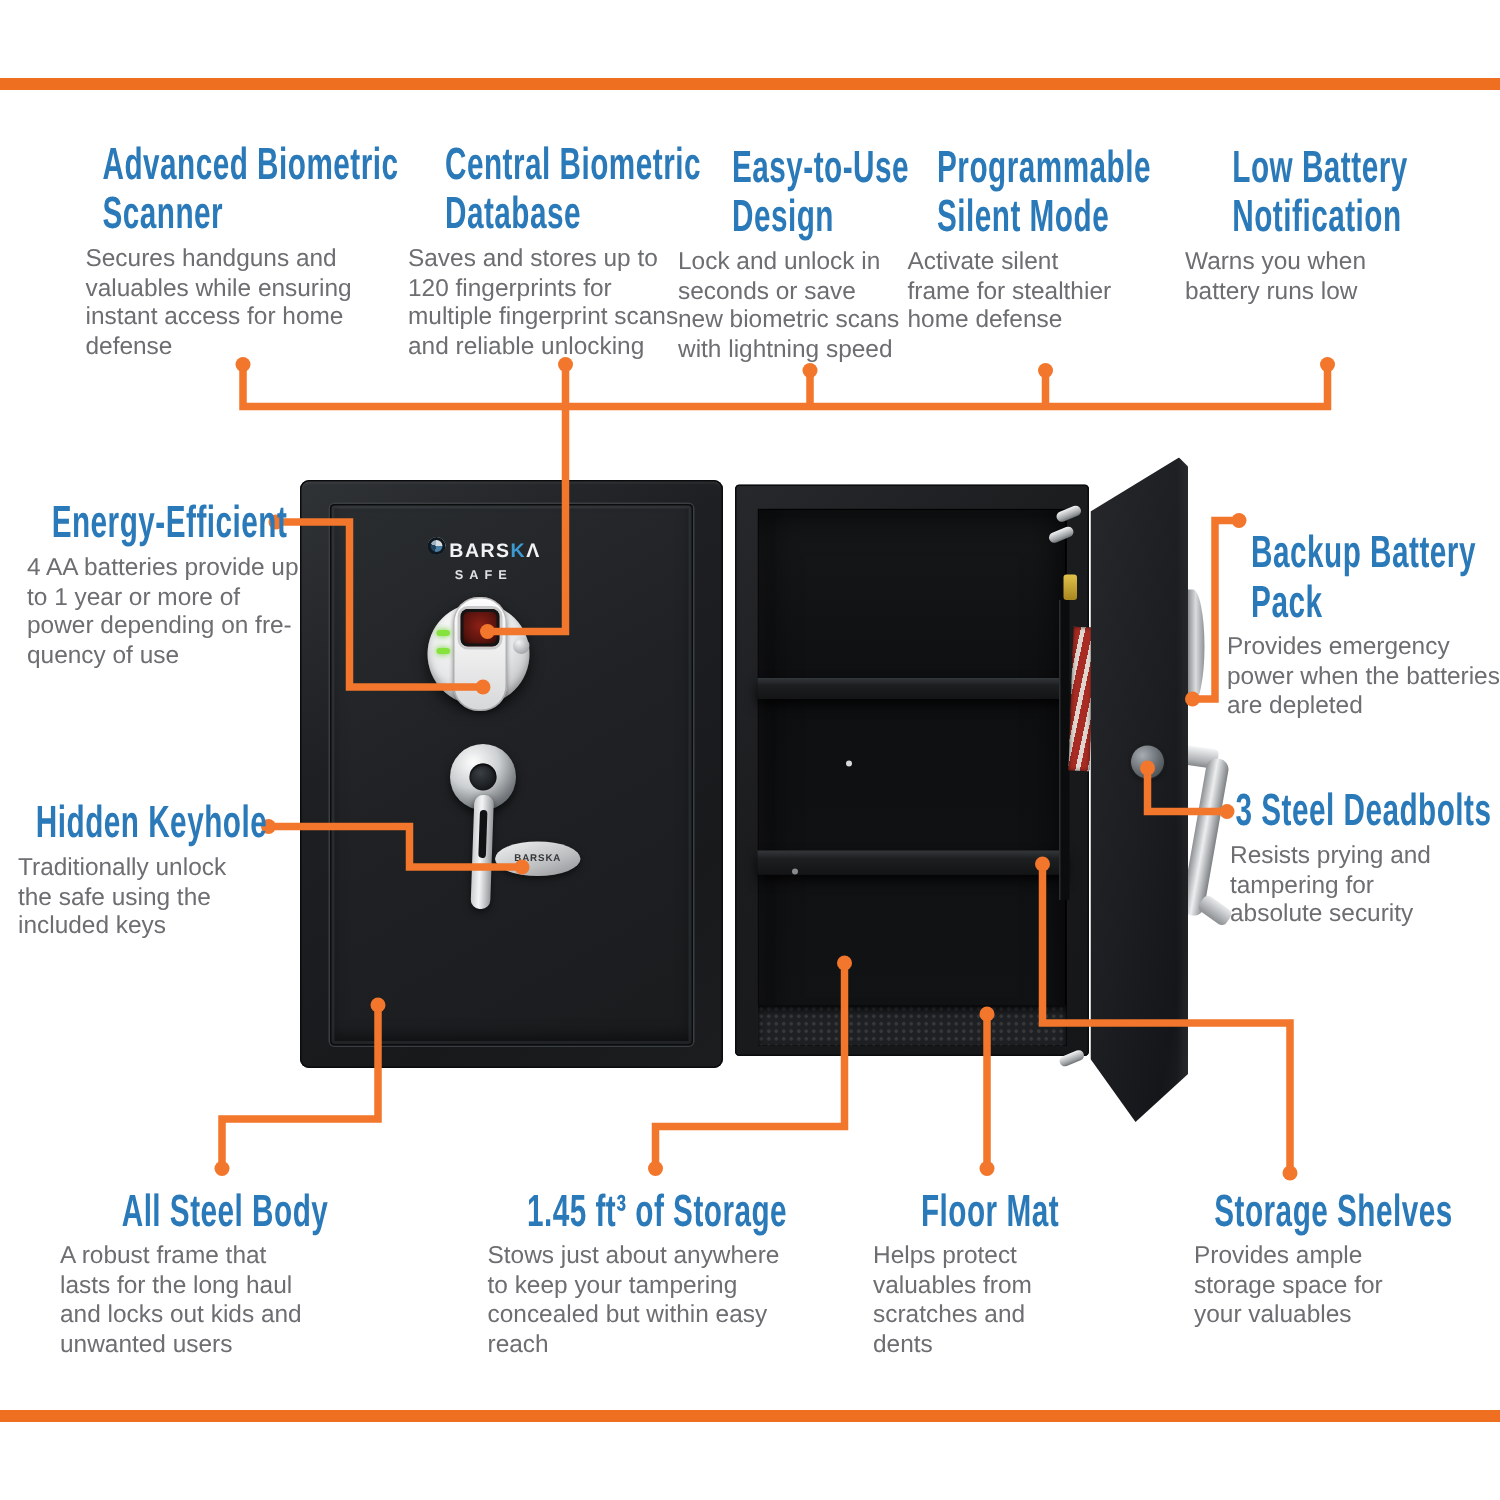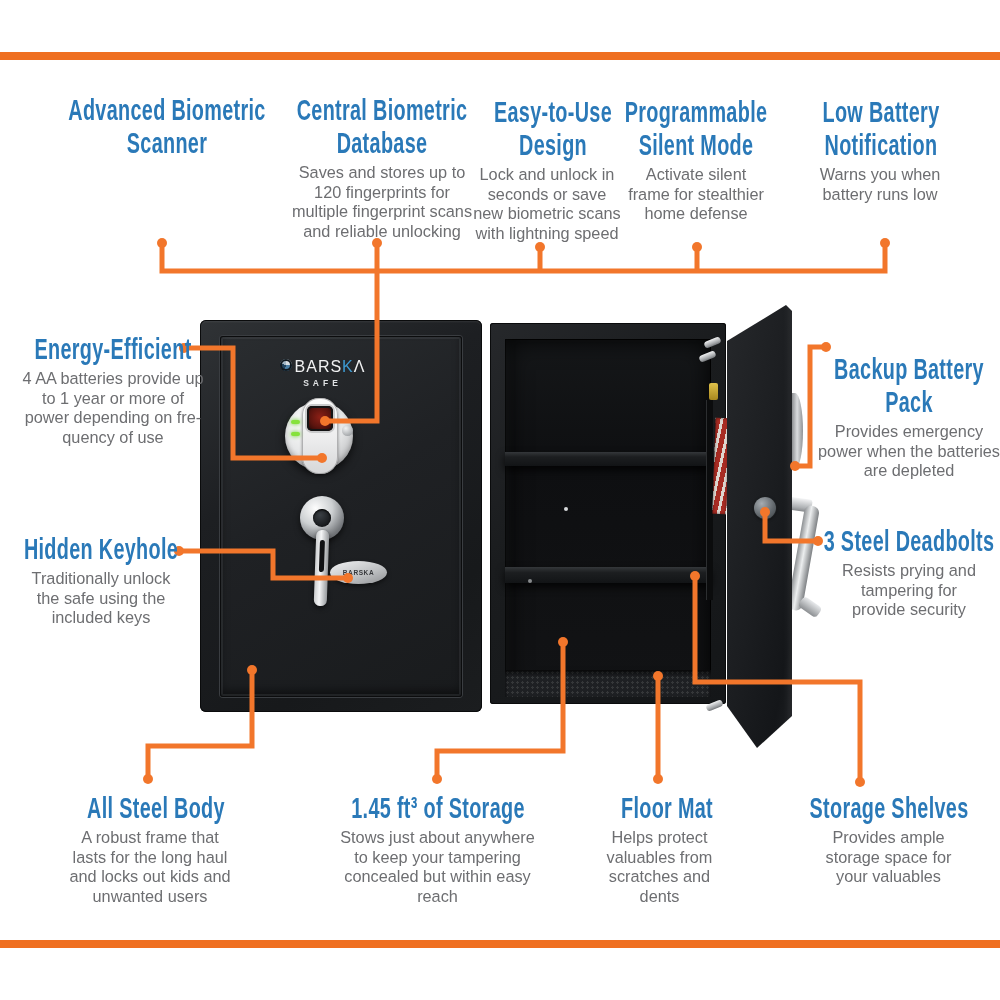--- a/index.html
+++ b/index.html
@@ -1,36 +1,36 @@
 <!DOCTYPE html>
 <html><head>
 <meta charset="utf-8">
 <style>
   html,body{margin:0;padding:0;background:#fff;}
   .stage{position:relative;width:1000px;height:1000px;background:#ffffff;overflow:hidden;
          font-family:"Liberation Sans",sans-serif;}
   .accent-bar{position:absolute;left:0;width:1000px;height:8px;background:#ef6f21;}
   
-  .callout{position:absolute;text-align:center;z-index:20;}
+  .callout{position:absolute;z-index:20;}
   .h{display:inline-block;position:relative;left:50%;
      transform:translateX(-50%) scaleX(0.66);transform-origin:50% 0;
      white-space:pre;color:#2a79b8;font-weight:bold;font-size:30px;line-height:33px;
      letter-spacing:0.5px;}
   .b{display:block;margin-top:4px;white-space:pre;color:#6d6e71;font-size:16.3px;line-height:19.5px;}
   
   .connectors{position:absolute;left:0;top:0;z-index:15;pointer-events:none;}
   
   .safe-front{position:absolute;left:200px;top:320px;width:282px;height:392px;border-radius:6px;
      background:linear-gradient(145deg,#303336,#1d1f22 35%,#17191b 75%,#1b1d1f);
      box-shadow:inset 0 0 0 1px #0a0b0c, inset 0 2px 2px rgba(255,255,255,.08);z-index:2;}
   .door-face{position:absolute;left:20px;top:16px;width:242px;height:361px;border-radius:3px;
      background:linear-gradient(150deg,#2a2d30,#1f2124 45%,#191b1d);
      box-shadow:inset 0 0 0 1px #0b0c0d, inset 0 0 0 3px rgba(95,99,104,.22), 0 0 0 1px #3a3d41, inset 0 -6px 10px rgba(0,0,0,.5);}
   .logo{position:absolute;left:60px;top:38px;width:125px;text-align:center;color:#f1f2f3;
-     font-weight:normal;font-size:16px;letter-spacing:1px;white-space:nowrap;}
+     font-weight:bold;font-size:13px;letter-spacing:1px;white-space:nowrap;}
   .logo .ring{display:inline-block;width:12px;height:12px;border-radius:50%;vertical-align:1px;
      background:conic-gradient(#d7dde1 0 25%,#4a7fa5 25% 55%,#21425c 55% 80%,#9fb4c2 80% 100%);
      box-shadow:inset 0 0 0 2px #10181e;margin-right:3px;}
   .logo .k{color:#3d9ad1;}
   .logo-sub{position:absolute;left:60px;top:58px;width:125px;text-align:center;color:#dfe1e3;
      font-size:8.5px;font-weight:bold;letter-spacing:4px;}
   .scanner{position:absolute;left:85px;top:78px;width:70px;height:76px;}
   .scan-circle{position:absolute;left:0;top:4px;width:68px;height:68px;border-radius:50%;
      background:radial-gradient(circle at 38% 28%,#ffffff,#e6e7e8 50%,#bcbdbf 82%,#8f9093);
      box-shadow:0 4px 9px rgba(0,0,0,.65), inset 0 -3px 5px rgba(0,0,0,.25);}
@@ -182,20 +182,24 @@
       <circle cx="658" cy="676" r="5"></circle>
         <circle cx="658" cy="779" r="5"></circle>
       <circle cx="695" cy="576" r="5"></circle>
         <circle cx="860" cy="782" r="5"></circle>
     </g>
   </svg>
 
   <div class="callout" style="left:57px;top:93px;width:220px">
     <span class="h">Advanced Biometric
 Scanner</span>
+    <span class="b">Secures handguns and
+valuables while ensuring
+instant access for home
+defense</span>
   </div>
   <div class="callout" style="left:272px;top:93px;width:220px">
     <span class="h">Central Biometric
 Database</span>
     <span class="b">Saves and stores up to
 120 fingerprints for
 multiple fingerprint scans
 and reliable unlocking</span>
   </div>
   <div class="callout" style="left:452px;top:95px;width:190px">
@@ -238,21 +242,21 @@
     <span class="h">Backup Battery
 Pack</span>
     <span class="b">Provides emergency
 power when the batteries
 are depleted</span>
   </div>
   <div class="callout" style="left:820px;top:524px;width:178px">
     <span class="h">3 Steel Deadbolts</span>
     <span class="b">Resists prying and
 tampering for
-provide security</span>
+absolute security</span>
   </div>
 
   <div class="callout" style="left:40px;top:791px;width:220px">
     <span class="h">All Steel Body</span>
     <span class="b">A robust frame that
 lasts for the long haul
 and locks out kids and
 unwanted users</span>
   </div>
   <div class="callout" style="left:325px;top:791px;width:225px">

